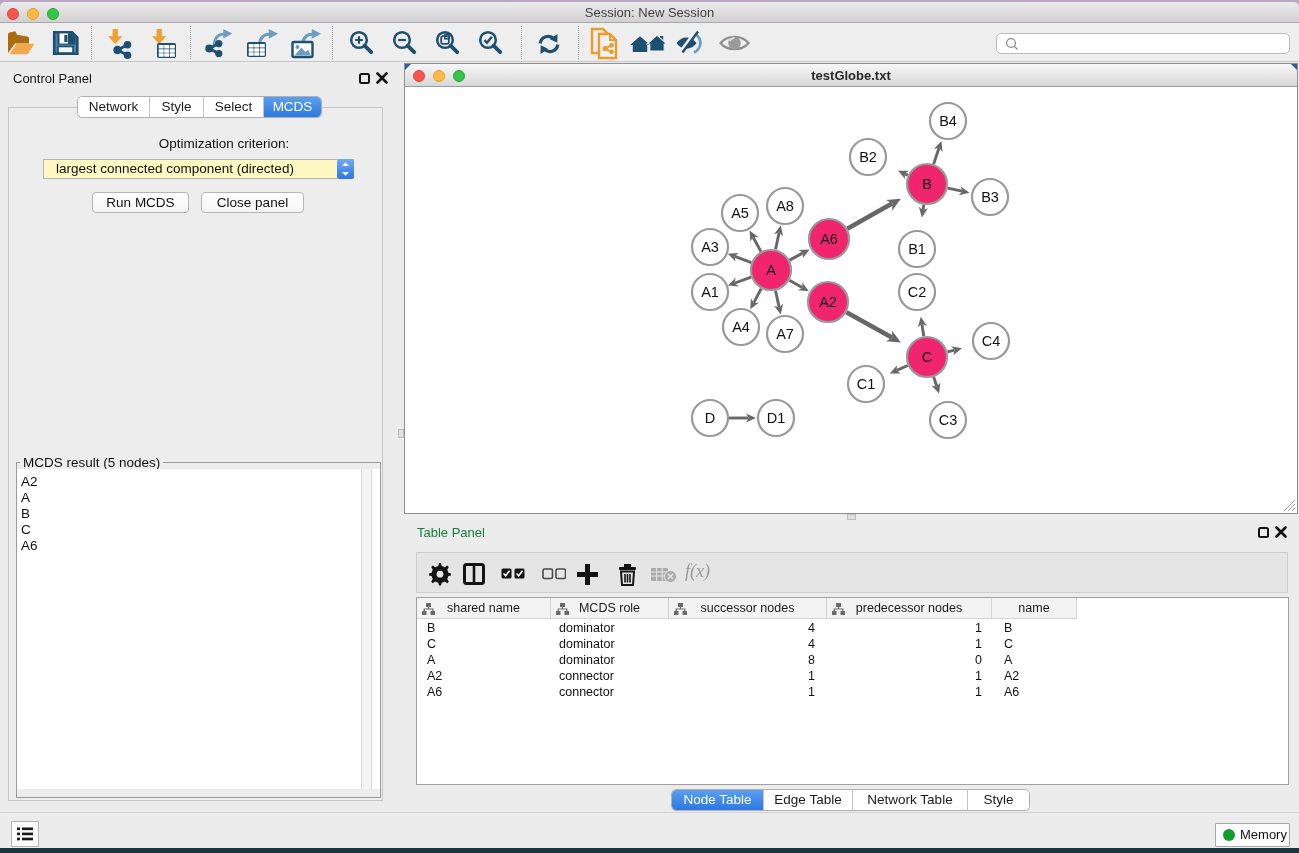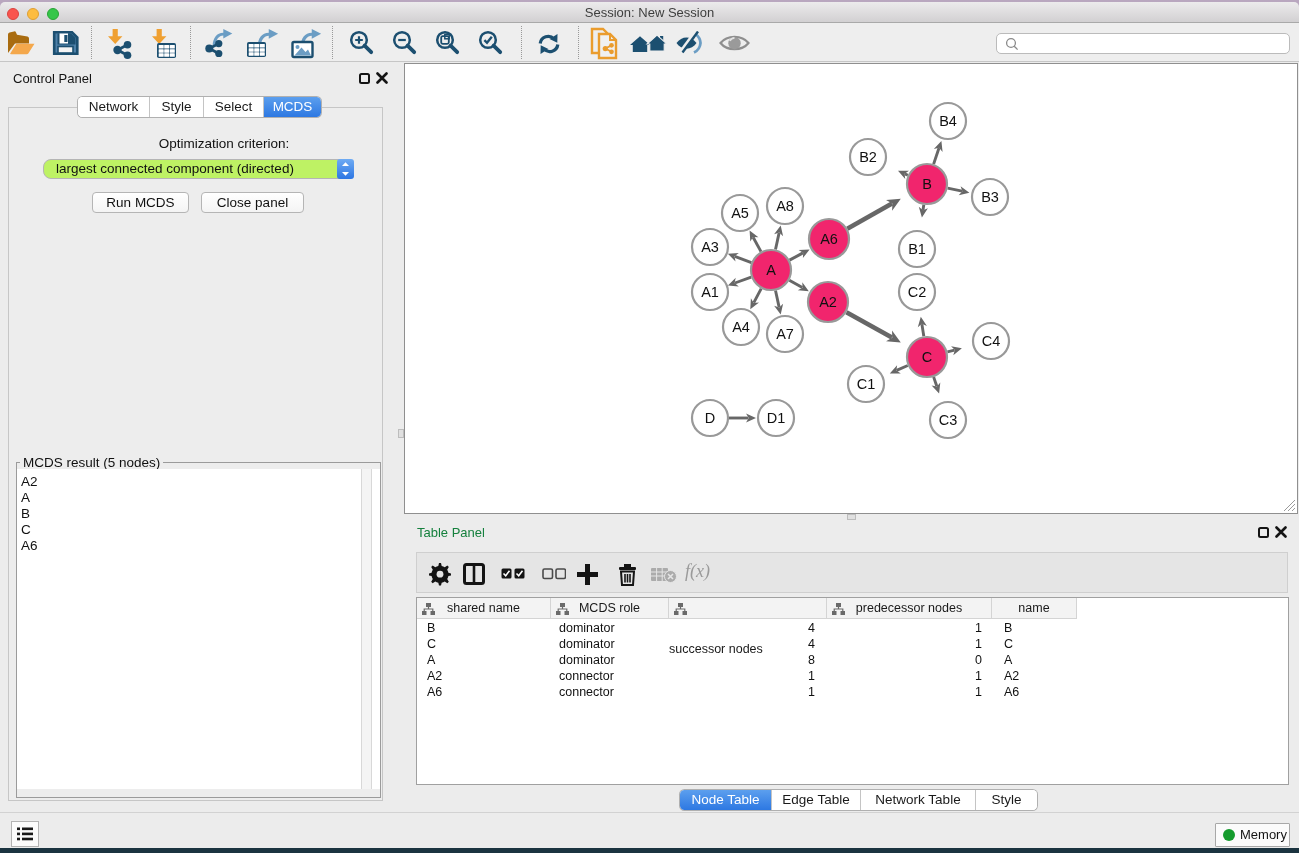--- a/index.html
+++ b/index.html
@@ -189,21 +189,21 @@
 
 <div class="abs" style="left:8px;top:107px;width:375px;height:694px;background:#ededed;border:1px solid #c6c6c6;"></div>
 <div class="seg" style="left:78px;top:97px;">
   <div class="tab" style="width:72px;">Network</div>
   <div class="tab" style="width:54px;">Style</div>
   <div class="tab" style="width:60px;">Select</div>
   <div class="tab sel" style="width:57px;">MCDS</div>
 </div>
 
 <div class="abs" style="left:8px;top:107px;width:432px;text-align:center;"><span style="position:relative;top:29px;font-size:13.5px;">Optimization criterion:</span></div>
-<div class="abs" style="left:43px;top:159px;width:311px;height:20px;background:#bef264;border:1px solid #b5b5b5;border-radius:8px;">
+<div class="abs" style="left:43px;top:159px;width:311px;height:20px;background:#fef9c3;border:1px solid #b5b5b5;border-radius:0;">
   <div class="abs" style="left:12px;top:1px;font-size:13.5px;">largest connected component (directed)</div>
   <div class="abs" style="right:-1px;top:-1px;width:17px;height:20px;border-radius:3px;background:linear-gradient(#6fabf3,#2d76e3);">
     <svg width="17" height="20" viewBox="0 0 17 20">
         <path d="M8.5 3.2 L12 7 L5 7 Z" fill="#fff"></path>
         <path d="M8.5 16.8 L12 13 L5 13 Z" fill="#fff"></path>
       </svg>
   </div>
 </div>
 <div class="btn" style="left:92px;top:192px;width:97px;">Run MCDS</div>
 <div class="btn" style="left:201px;top:192px;width:103px;">Close panel</div>
@@ -212,20 +212,32 @@
 <div class="abs" style="left:20px;top:455px;background:#ededed;padding:0 3px;font-size:13.5px;">MCDS result (5 nodes)</div>
 <div class="abs" style="left:17px;top:469px;width:363px;height:320px;background:#fff;">
   <div style="padding:5px 0 0 4px;line-height:16px;font-size:13.5px;">A2<br>A<br>B<br>C<br>A6</div>
   <div class="abs" style="right:8px;top:0;width:11px;height:320px;background:#f4f4f4;border-left:1px solid #d8d8d8;border-right:1px solid #d8d8d8;"></div>
 </div>
 
 <div class="abs" style="left:398px;top:429px;width:6px;height:9px;background:#e0e0e0;border:1px solid #bdbdbd;"></div>
 <div class="abs" style="left:847px;top:514px;width:9px;height:6px;background:#e0e0e0;border:1px solid #bdbdbd;"></div>
 
 <div class="abs" style="left:404px;top:63px;width:894px;height:451px;border:1px solid #8f8f8f;background:#fff;">
+  <div class="abs" style="left:0;top:0;width:892px;height:23px;background:linear-gradient(#f7f7f7,#d8d8d8);border-bottom:1px solid #9b9b9b;">
+    <div class="tl red" style="left:8px;top:6px;"></div>
+    <div class="tl yel" style="left:28px;top:6px;"></div>
+    <div class="tl grn" style="left:48px;top:6px;"></div>
+    <div class="abs" style="left:0;right:0;top:4px;text-align:center;font-size:13px;font-weight:700;color:#282828;">testGlobe.txt</div>
+    <svg class="abs" style="left:0;top:0;" width="6" height="6">
+        <path d="M0 0 L6 0 L0 6 Z" fill="#2b5ea7"></path>
+      </svg>
+    <svg class="abs" style="right:0;top:0;" width="6" height="6">
+        <path d="M0 0 L6 0 L6 6 Z" fill="#2b5ea7"></path>
+      </svg>
+  </div>
   <svg class="abs" style="left:0;top:23px;" width="892" height="426" viewBox="0 0 892 426" font-family="Liberation Sans,sans-serif">
 <line x1="346.2" y1="190.1" x2="329.9" y2="196.0" stroke="#676767" stroke-width="2.9"></line>
 <path d="M322.9 198.6 L330.7 190.8 L329.6 196.1 L333.8 199.5 Z" fill="#676767"></path>
 <line x1="346.4" y1="175.6" x2="329.8" y2="169.3" stroke="#676767" stroke-width="2.9"></line>
 <path d="M322.8 166.7 L333.8 165.9 L329.5 169.2 L330.5 174.5 Z" fill="#676767"></path>
 <line x1="356.2" y1="201.6" x2="348.8" y2="215.7" stroke="#676767" stroke-width="2.9"></line>
 <path d="M345.3 222.3 L345.9 211.3 L348.7 215.9 L354.0 215.6 Z" fill="#676767"></path>
 <line x1="356.0" y1="164.6" x2="348.1" y2="150.2" stroke="#676767" stroke-width="2.9"></line>
 <path d="M344.6 143.6 L353.4 150.2 L348.0 149.9 L345.3 154.6 Z" fill="#676767"></path>
 <line x1="370.5" y1="203.5" x2="374.1" y2="220.1" stroke="#676767" stroke-width="2.9"></line>
@@ -397,21 +409,21 @@
       </div>
     <div class="abs" style="left:252px;top:0;width:158px;height:21px;border-right:1px solid #d4d4d4;">
         <div class="abs" style="left:5px;top:4px;"><svg width="13" height="12" viewBox="0 0 13 12" style="vertical-align:-1px;">
             <g fill="#6a6a6a">
               <rect x="4" y="0" width="5" height="4"></rect>
               <rect x="0" y="8" width="4.5" height="4"></rect>
               <rect x="8.5" y="8" width="4.5" height="4"></rect>
             </g>
             <path d="M6.5 4 V6 M2.2 8 V6 H10.8 V8" stroke="#6a6a6a" stroke-width="1.2" fill="none"></path>
           </svg></div>
-        <div style="text-align:left;font-size:12.5px;line-height:21px;color:#1a1a1a;margin-top:41px;">successor nodes</div>
+        <div style="text-align:center;font-size:12.5px;line-height:21px;color:#1a1a1a;">successor nodes</div>
       </div>
     <div class="abs" style="left:410px;top:0;width:165px;height:21px;border-right:1px solid #d4d4d4;">
         <div class="abs" style="left:5px;top:4px;"><svg width="13" height="12" viewBox="0 0 13 12" style="vertical-align:-1px;">
             <g fill="#6a6a6a">
               <rect x="4" y="0" width="5" height="4"></rect>
               <rect x="0" y="8" width="4.5" height="4"></rect>
               <rect x="8.5" y="8" width="4.5" height="4"></rect>
             </g>
             <path d="M6.5 4 V6 M2.2 8 V6 H10.8 V8" stroke="#6a6a6a" stroke-width="1.2" fill="none"></path>
           </svg></div>
@@ -452,21 +464,21 @@
     </div>
   <div class="abs" style="left:0;top:86px;width:873px;height:16px;font-size:12.5px;line-height:16px;color:#111;">
       <div class="abs" style="left:10px;">A6</div>
       <div class="abs" style="left:142px;">connector</div>
       <div class="abs" style="left:252px;width:146px;text-align:right;">1</div>
       <div class="abs" style="left:410px;width:155px;text-align:right;">1</div>
       <div class="abs" style="left:587px;">A6</div>
     </div>
 </div>
 
-<div class="seg" style="left:672px;top:790px;margin-left:8px;">
+<div class="seg" style="left:672px;top:790px;">
   <div class="tab sel" style="width:92px;">Node Table</div>
   <div class="tab" style="width:89px;">Edge Table</div>
   <div class="tab" style="width:115px;">Network Table</div>
   <div class="tab" style="width:61px;">Style</div>
 </div>
 
 <div class="abs" style="left:0;top:812px;width:1299px;height:36px;background:#ececec;border-top:1px solid #d2d2d2;">
   <div class="abs" style="left:11px;top:8px;width:28px;height:26px;background:#fbfbfb;border:1px solid #b3b3b3;">
     <svg width="16" height="14" style="position:absolute;left:5px;top:5px;" viewBox="0 0 16 14">
       <g fill="#1a1a1a">

